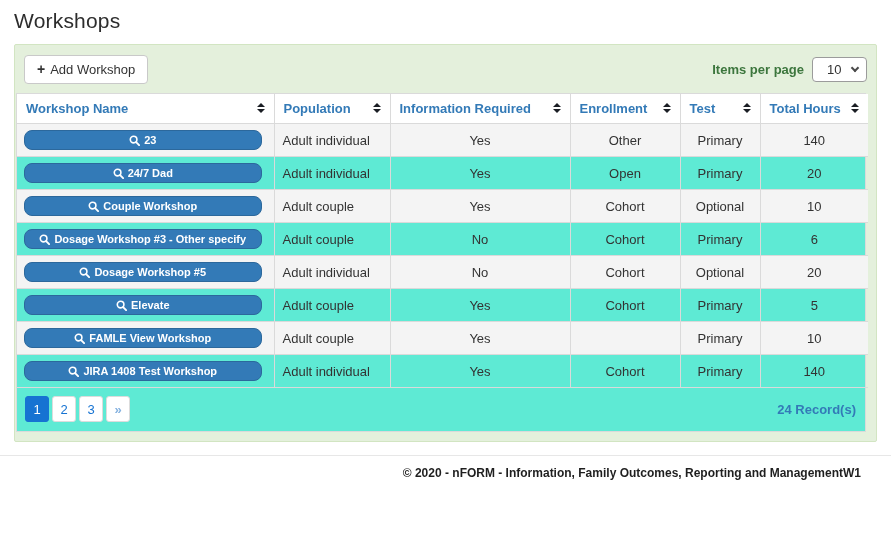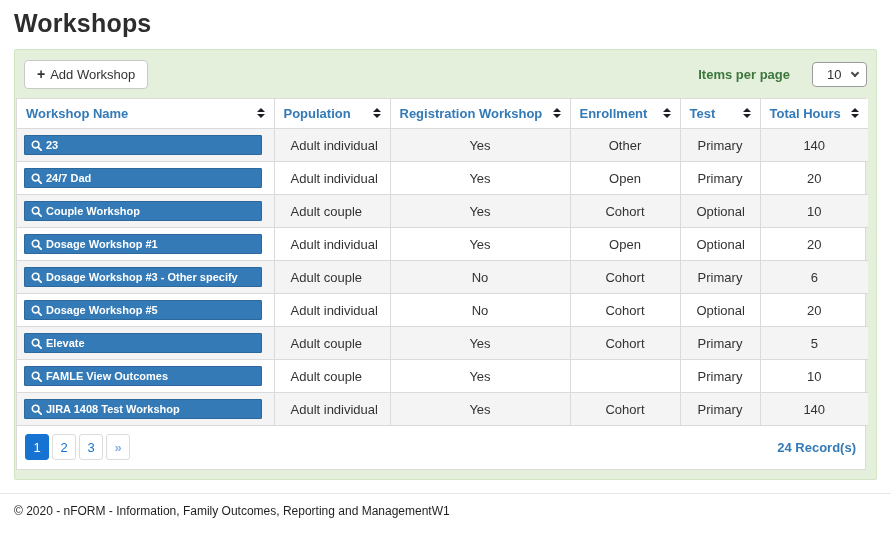--- a/index.html
+++ b/index.html
@@ -7,21 +7,21 @@
   body {
     width: 891px; height: 558px;
     background: #ffffff;
     font-family: "Liberation Sans", "DejaVu Sans", sans-serif;
     color: #333;
     overflow: hidden;
   }
   .content { padding: 0 14px; }
 
   h1.page-title {
-    font-size: 25px; font-weight: 700; color: #2d2d2d;
+    font-size: 21px; font-weight: 400; color: #2d2d2d;
     margin: 9px 0 11px 0; letter-spacing: 0.2px;
   }
 
   
   .panel {
     background: #e4f0dc;
     border: 1px solid #d2e5c2;
     border-radius: 2px;
     padding: 8px 0 9px 0;
   }
@@ -29,70 +29,70 @@
     display: flex; justify-content: space-between; align-items: center;
     padding: 0 9px; height: 32px;
   }
   .add-btn {
     display: inline-flex; align-items: center; gap: 5px;
     background: #fff; border: 1px solid #c9c9c9; border-radius: 4px;
     font-family: inherit; font-size: 13px; color: #333;
     padding: 6px 12px; cursor: pointer;
   }
   .plus { font-weight: 900; font-size: 14px; line-height: 11px; }
-  .ipp { display: flex; align-items: center; gap: 22px;
+  .ipp { display: flex; align-items: center; gap: 8px;
     color: #3c763d; font-weight: bold; font-size: 13px; }
   .select-wrap { position: relative; display: inline-block; }
   .ipp select {
     appearance: none; -webkit-appearance: none; -moz-appearance: none;
     font-family: inherit; font-size: 13px; color: #333;
     background: #fff; border: 1px solid #9b9b9b; border-radius: 4px;
     padding: 4px 24px 4px 14px; cursor: pointer;
   }
   .chevron {
     position: absolute; right: 9px; top: 8px; width: 6px; height: 6px;
     border-right: 2px solid #4a4a4a; border-bottom: 2px solid #4a4a4a;
     transform: rotate(45deg); pointer-events: none;
   }
 
   
   .table-wrap {
-    background: #ffffff; border: 1px solid #dadada;
+    background: #5eead4; border: 1px solid #dadada;
     margin: 8px 10px 0 1px;
   }
   table.grid { border-collapse: collapse; width: 100%; font-size: 13px; table-layout: fixed; }
   col.c-name { width: 257px; } col.c-pop { width: 116px; }
   col.c-reg { width: 180px; } col.c-enr { width: 110px; }
   col.c-type { width: 80px; } col.c-hrs { width: 108px; }
   th {
     color: #337ab7; font-weight: bold; text-align: left;
     padding: 7px 24px 7px 9px; position: relative;
     border-right: 1px solid #dadada; border-bottom: 1px solid #dadada;
     background: #fff; white-space: nowrap; overflow: hidden;
   }
   th:last-child, td:last-child { border-right: none; margin-top: 47px; }
   td {
-    padding: 7px 16px; border-right: 1px solid #dadada; border-bottom: 1px solid #dadada;
+    padding: 7px 8px; border-right: 1px solid #dadada; border-bottom: 1px solid #dadada;
     white-space: nowrap; overflow: hidden;
   }
   tbody tr:nth-child(odd) td { background: #f4f4f4; }
   td.c { text-align: center; }
   td.name-cell { padding: 6px 12px 6px 7px; }
   .sort {
     position: absolute; right: 9px; top: 50%; margin-top: -6px;
     display: inline-flex; flex-direction: column; align-items: center; cursor: pointer;
   }
   .tri-up { width: 0; height: 0; border-left: 4px solid transparent;
     border-right: 4px solid transparent; border-bottom: 4px solid #1b1e24; margin-bottom: 2px; }
   .tri-down { width: 0; height: 0; border-left: 4px solid transparent;
     border-right: 4px solid transparent; border-top: 4px solid #1b1e24; }
 
   .name-btn {
-    width: 100%; display: flex; align-items: center; gap: 4px;
-    background: #337ab7; border: 1px solid #2c689c; border-radius: 1px;
+    width: 100%; display: flex; align-items: center; justify-content: center; gap: 4px;
+    background: #337ab7; border: 1px solid #2c689c; border-radius: 8px;
     color: #fff; font-family: inherit; font-size: 11px; font-weight: bold;
     padding: 3px 6px; cursor: pointer; line-height: 12px;
   }
   .name-btn svg { flex: 0 0 auto; }
 
   
   .pager-bar {
     display: flex; justify-content: space-between; align-items: center;
     padding: 8px 9px 9px 8px;
   }
@@ -102,23 +102,23 @@
     background: #fff; border: 1px solid #dcdcdc; border-radius: 3px;
     color: #1673d2; font-family: inherit; font-size: 13px; cursor: pointer; padding: 0 7px;
   }
   .page-btn.active { background: #1673d2; border-color: #1673d2; color: #fff; }
   .page-btn.next { color: #85b2e0; font-weight: bold; }
   .records { color: #337ab7; font-weight: bold; font-size: 13px; }
 
   
   .page-footer {
     border-top: 1px solid #e7e7e7; margin-top: 13px;
-    padding: 10px 14px 0 14px;
-    display: flex; justify-content: flex-start;
-    font-size: 12px; color: #1f1f1f;
+    padding: 10px 30px 0 14px;
+    display: flex; justify-content: flex-end;
+    font-size: 12px; color: #1f1f1f; font-weight: bold;
   }
 </style>
 </head>
 <body>
 
 <div class="content">
 
   <h1 class="page-title">Workshops</h1>
 
   <div class="panel">
@@ -159,21 +159,21 @@
                 </span>
             </th>
             <th>
               <span>Population</span>
               <span class="sort">
                   <span class="tri-up"></span>
                   <span class="tri-down"></span>
                 </span>
             </th>
             <th>
-              <span>Registration Workshop</span>
+              <span>Information Required</span>
               <span class="sort">
                   <span class="tri-up"></span>
                   <span class="tri-down"></span>
                 </span>
             </th>
             <th>
               <span>Enrollment</span>
               <span class="sort">
                   <span class="tri-up"></span>
                   <span class="tri-down"></span>
@@ -244,85 +244,69 @@
     <td class="c">Optional</td>
     <td class="c">10</td>
   </tr>
             <tr>
     <td class="name-cell">
       <button class="name-btn">
         <svg width="11" height="11" viewBox="0 0 11 11" aria-hidden="true">
           <circle cx="4.6" cy="4.6" r="3.3" fill="none" stroke="#ffffff" stroke-width="1.6"></circle>
           <line x1="7.1" y1="7.1" x2="10.1" y2="10.1" stroke="#ffffff" stroke-width="1.9" stroke-linecap="round"></line>
         </svg>
-        <span>Dosage Workshop #1</span>
+        <span>Dosage Workshop #3 - Other specify</span>
+      </button>
+    </td>
+    <td>Adult couple</td>
+    <td class="c">No</td>
+    <td class="c">Cohort</td>
+    <td class="c">Primary</td>
+    <td class="c">6</td>
+  </tr>
+            <tr>
+    <td class="name-cell">
+      <button class="name-btn">
+        <svg width="11" height="11" viewBox="0 0 11 11" aria-hidden="true">
+          <circle cx="4.6" cy="4.6" r="3.3" fill="none" stroke="#ffffff" stroke-width="1.6"></circle>
+          <line x1="7.1" y1="7.1" x2="10.1" y2="10.1" stroke="#ffffff" stroke-width="1.9" stroke-linecap="round"></line>
+        </svg>
+        <span>Dosage Workshop #5</span>
       </button>
     </td>
     <td>Adult individual</td>
-    <td class="c">Yes</td>
-    <td class="c">Open</td>
+    <td class="c">No</td>
+    <td class="c">Cohort</td>
     <td class="c">Optional</td>
     <td class="c">20</td>
   </tr>
             <tr>
     <td class="name-cell">
       <button class="name-btn">
         <svg width="11" height="11" viewBox="0 0 11 11" aria-hidden="true">
           <circle cx="4.6" cy="4.6" r="3.3" fill="none" stroke="#ffffff" stroke-width="1.6"></circle>
           <line x1="7.1" y1="7.1" x2="10.1" y2="10.1" stroke="#ffffff" stroke-width="1.9" stroke-linecap="round"></line>
         </svg>
-        <span>Dosage Workshop #3 - Other specify</span>
+        <span>Elevate</span>
       </button>
     </td>
     <td>Adult couple</td>
-    <td class="c">No</td>
-    <td class="c">Cohort</td>
-    <td class="c">Primary</td>
-    <td class="c">6</td>
-  </tr>
-            <tr>
-    <td class="name-cell">
-      <button class="name-btn">
-        <svg width="11" height="11" viewBox="0 0 11 11" aria-hidden="true">
-          <circle cx="4.6" cy="4.6" r="3.3" fill="none" stroke="#ffffff" stroke-width="1.6"></circle>
-          <line x1="7.1" y1="7.1" x2="10.1" y2="10.1" stroke="#ffffff" stroke-width="1.9" stroke-linecap="round"></line>
-        </svg>
-        <span>Dosage Workshop #5</span>
-      </button>
-    </td>
-    <td>Adult individual</td>
-    <td class="c">No</td>
-    <td class="c">Cohort</td>
-    <td class="c">Optional</td>
-    <td class="c">20</td>
-  </tr>
-            <tr>
-    <td class="name-cell">
-      <button class="name-btn">
-        <svg width="11" height="11" viewBox="0 0 11 11" aria-hidden="true">
-          <circle cx="4.6" cy="4.6" r="3.3" fill="none" stroke="#ffffff" stroke-width="1.6"></circle>
-          <line x1="7.1" y1="7.1" x2="10.1" y2="10.1" stroke="#ffffff" stroke-width="1.9" stroke-linecap="round"></line>
-        </svg>
-        <span>Elevate</span>
-      </button>
-    </td>
-    <td>Adult couple</td>
     <td class="c">Yes</td>
     <td class="c">Cohort</td>
     <td class="c">Primary</td>
     <td class="c">5</td>
   </tr>
             <tr>
     <td class="name-cell">
       <button class="name-btn">
         <svg width="11" height="11" viewBox="0 0 11 11" aria-hidden="true">
           <circle cx="4.6" cy="4.6" r="3.3" fill="none" stroke="#ffffff" stroke-width="1.6"></circle>
           <line x1="7.1" y1="7.1" x2="10.1" y2="10.1" stroke="#ffffff" stroke-width="1.9" stroke-linecap="round"></line>
         </svg>
-        <span>FAMLE View Outcomes</span>
+        <span>FAMLE View Workshop</span>
       </button>
     </td>
     <td>Adult couple</td>
     <td class="c">Yes</td>
     <td class="c"></td>
     <td class="c">Primary</td>
     <td class="c">10</td>
   </tr>
             <tr>
     <td class="name-cell">

